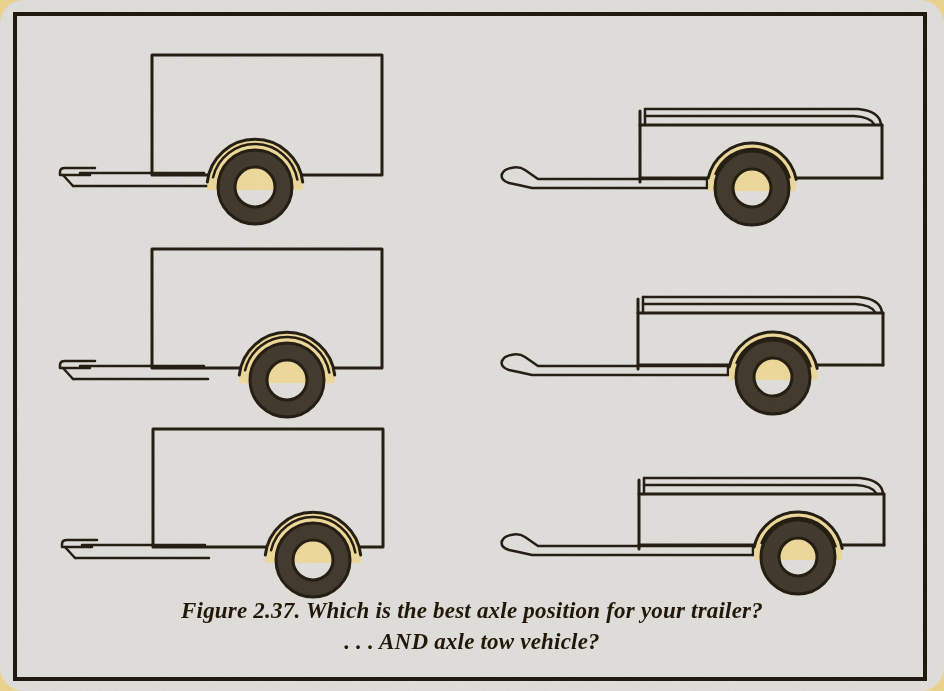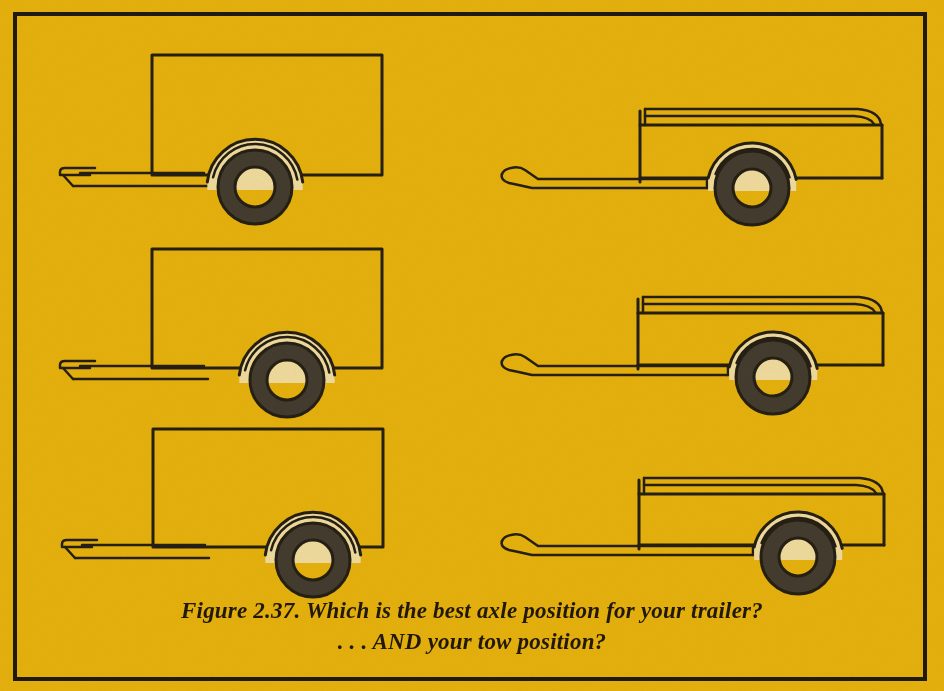--- a/index.html
+++ b/index.html
@@ -15,21 +15,21 @@
   #scene{position:absolute;left:0;top:0;}
   .caption{
     position:absolute;left:0;top:595px;width:100%;
     text-align:center;font-style:italic;font-weight:bold;
     font-size:23px;line-height:31px;color:#211807;letter-spacing:.2px;
   }
 </style>
 </head>
 <body>
 
-<div class="page" style="background: #eab308;">
+<div class="page" style="background: #e5e5e5; border-radius: 24px;">
   <div class="frame" style="border-color: rgb(23, 18, 11);"></div>
   <svg id="scene" width="944" height="691" viewBox="0 0 944 691">
       <g>
         <path d="M 152 55 H 382 V 175 H 152 Z" fill="none" stroke="#1d170e" stroke-width="3" stroke-linecap="round" stroke-linejoin="round"></path>
         <path d="M 80 173 H 204" fill="none" stroke="#1d170e" stroke-width="2.5" stroke-linecap="round" stroke-linejoin="round"></path>
         <path d="M 73 186 H 208" fill="none" stroke="#1d170e" stroke-width="2.5" stroke-linecap="round" stroke-linejoin="round"></path>
         <path d="M 95 168 H 65 Q 60 168 60 172 L 60 175 H 90" fill="none" stroke="#1d170e" stroke-width="2.5" stroke-linecap="round" stroke-linejoin="round"></path>
         <path d="M 63 175 L 73 186" fill="none" stroke="#1d170e" stroke-width="2.5" stroke-linecap="round" stroke-linejoin="round"></path>
         <path d="M 207.3 182.0 A 48 48 0 0 1 302.7 182.0 L 302.7 190 L 207.3 190 Z" fill="#f5dfa1" stroke="none"></path>
         <path d="M 207.3 182.0 A 48 48 0 0 1 302.7 182.0" fill="none" stroke="#1d170e" stroke-width="3" stroke-linecap="round" stroke-linejoin="round"></path>
@@ -121,15 +121,15 @@
       <defs>
         <filter id="grain" x="0%" y="0%" width="100%" height="100%">
           <feTurbulence type="fractalNoise" baseFrequency="0.8" numOctaves="2" result="n"></feTurbulence>
           <feColorMatrix in="n" type="matrix" values="0 0 0 0 0.25  0 0 0 0 0.20  0 0 0 0 0.08  0.6 0.6 0.6 0 0"></feColorMatrix>
         </filter>
       </defs>
       <rect x="0" y="0" width="944" height="691" filter="url(#grain)" opacity="0.09"></rect>
     </svg>
   <div class="caption">
     <div>Figure 2.37. Which is the best axle position for your trailer?</div>
-    <div>. . . AND your tow position?</div>
+    <div>. . . AND axle tow vehicle?</div>
   </div>
 </div>
 
 </body></html>

